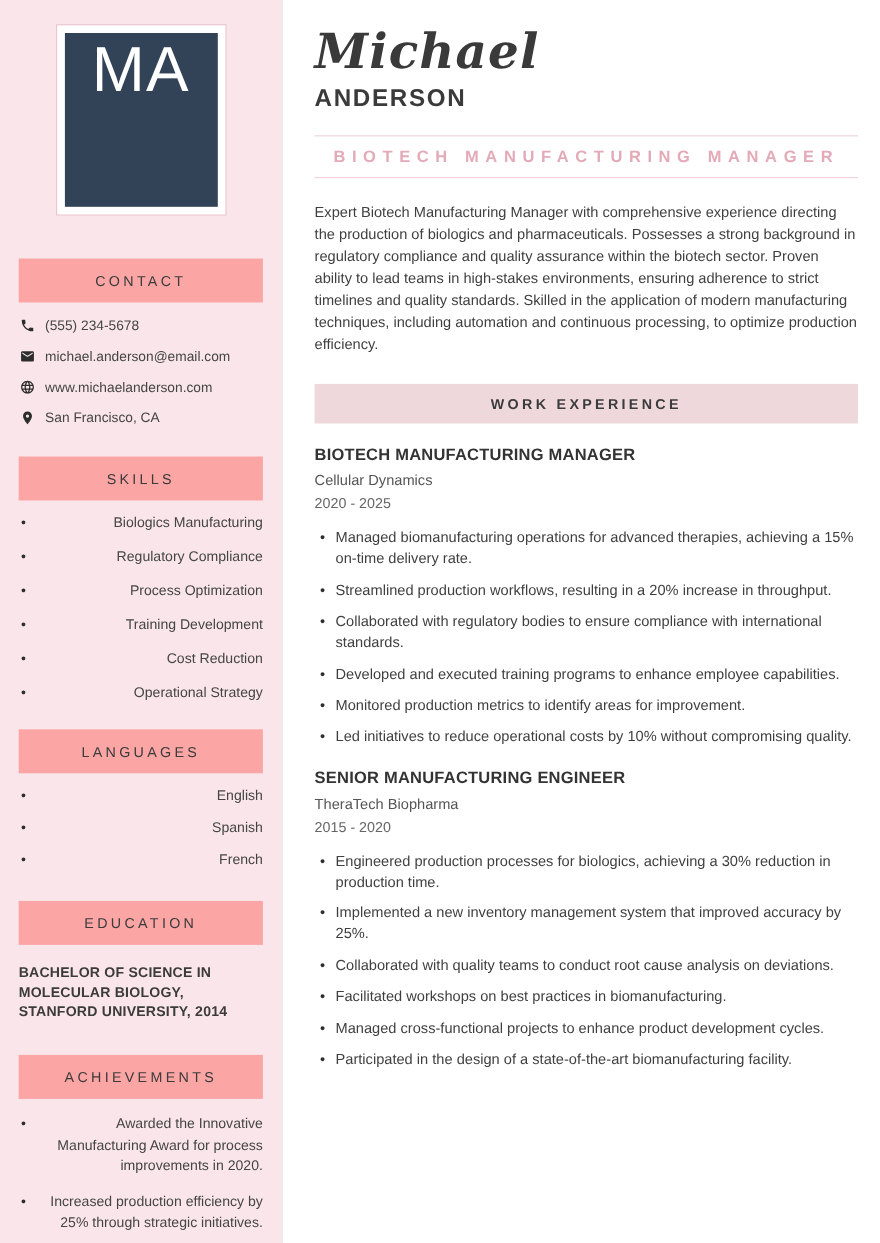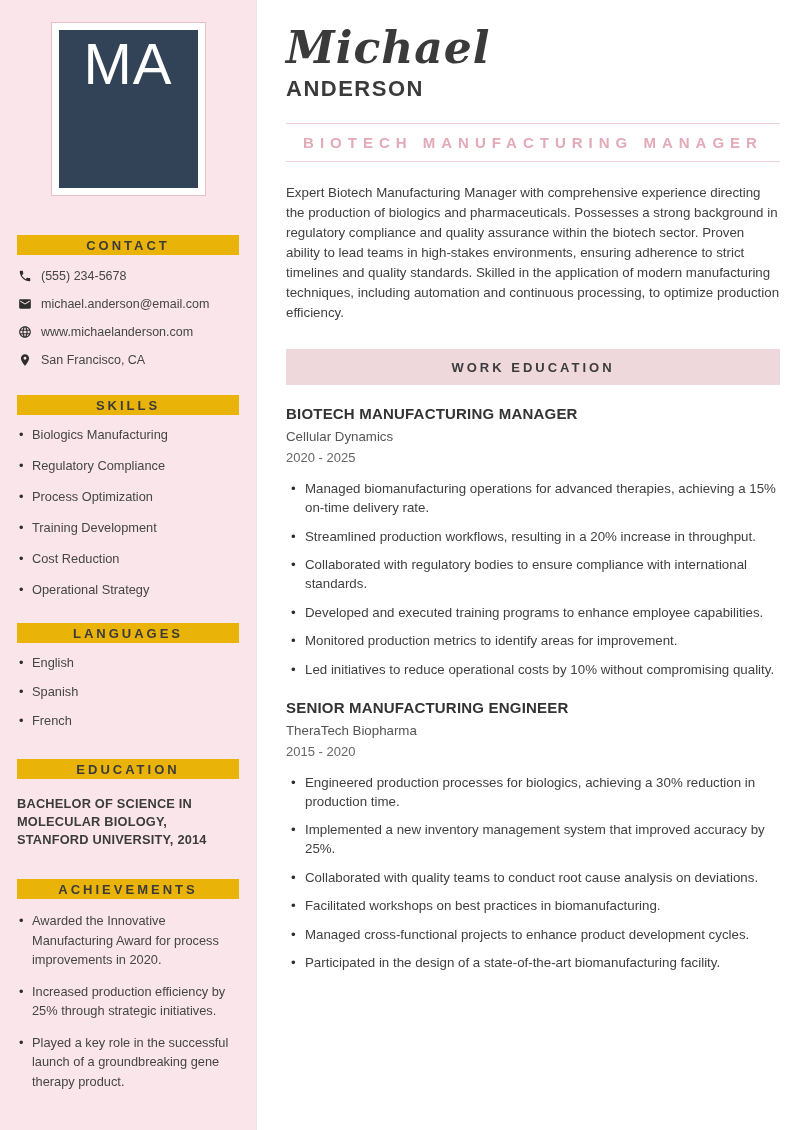--- a/index.html
+++ b/index.html
@@ -41,27 +41,27 @@
   }
   .initials {
     color: #ffffff;
     font-size: 58px;
     font-weight: 500;
     letter-spacing: 1px;
     font-family: "Liberation Sans", sans-serif;
   }
   .side-band {
     margin: 0 17px;
-    height: 20px;
-    background: #eab308;
+    height: 40px;
+    background: #fca5a5;
     display: flex;
     align-items: center;
     justify-content: center;
     font-size: 13px;
-    font-weight: 700;
+    font-weight: 400;
     letter-spacing: 3px;
     color: #3b3b3b;
   }
   .band-contact      { margin-top: 39px; }
   .band-skills       { margin-top: 28px; }
   .band-languages    { margin-top: 25px; }
   .band-education    { margin-top: 30px; }
   .band-achievements { margin-top: 30px; }
 
   .contact-list { margin: 10px 17px 0 17px; }
@@ -86,20 +86,21 @@
 
   .side-list { list-style: none; margin: 12px 17px 0 17px; }
   .side-list li {
     position: relative;
     padding-left: 15px;
     font-size: 12.8px;
     line-height: 16px;
     color: #454545;
     margin-top: 8px;
     margin-bottom: 15px;
+    text-align: right;
   }
   .side-list li::before {
     content: "\2022";
     position: absolute;
     left: 2px;
     top: 0;
     color: #2d2d2d;
   }
   .side-list.tight li { margin-bottom: 13px; }
   .side-list.wrap li { line-height: 19.5px; margin-bottom: 12px; }
@@ -293,21 +294,21 @@
     <h1 class="first-name">Michael</h1>
     <div class="last-name">ANDERSON</div>
 
     <hr class="title-rule">
     <div class="job-title">BIOTECH MANUFACTURING MANAGER</div>
     <hr class="title-rule title-rule-bottom">
 
     <p class="summary">Expert Biotech Manufacturing Manager with comprehensive experience directing the production of biologics and pharmaceuticals. Possesses a strong background in regulatory compliance and quality assurance within the biotech sector. Proven ability to lead teams in high-stakes environments, ensuring adherence to strict timelines and quality standards. Skilled in the application of modern manufacturing techniques, including automation and continuous processing, to optimize production efficiency.</p>
 
     <div class="xp-band">
-      <span>WORK EDUCATION</span>
+      <span>WORK EXPERIENCE</span>
     </div>
 
     <section class="job">
       <h3 class="job-heading">BIOTECH MANUFACTURING MANAGER</h3>
       <div class="job-company">Cellular Dynamics</div>
       <div class="job-dates">2020 - 2025</div>
       <ul class="job-bullets">
         <li>Managed biomanufacturing operations for advanced therapies, achieving a 15% on-time delivery rate.</li>
         <li>Streamlined production workflows, resulting in a 20% increase in throughput.</li>
         <li>Collaborated with regulatory bodies to ensure compliance with international standards.</li>

